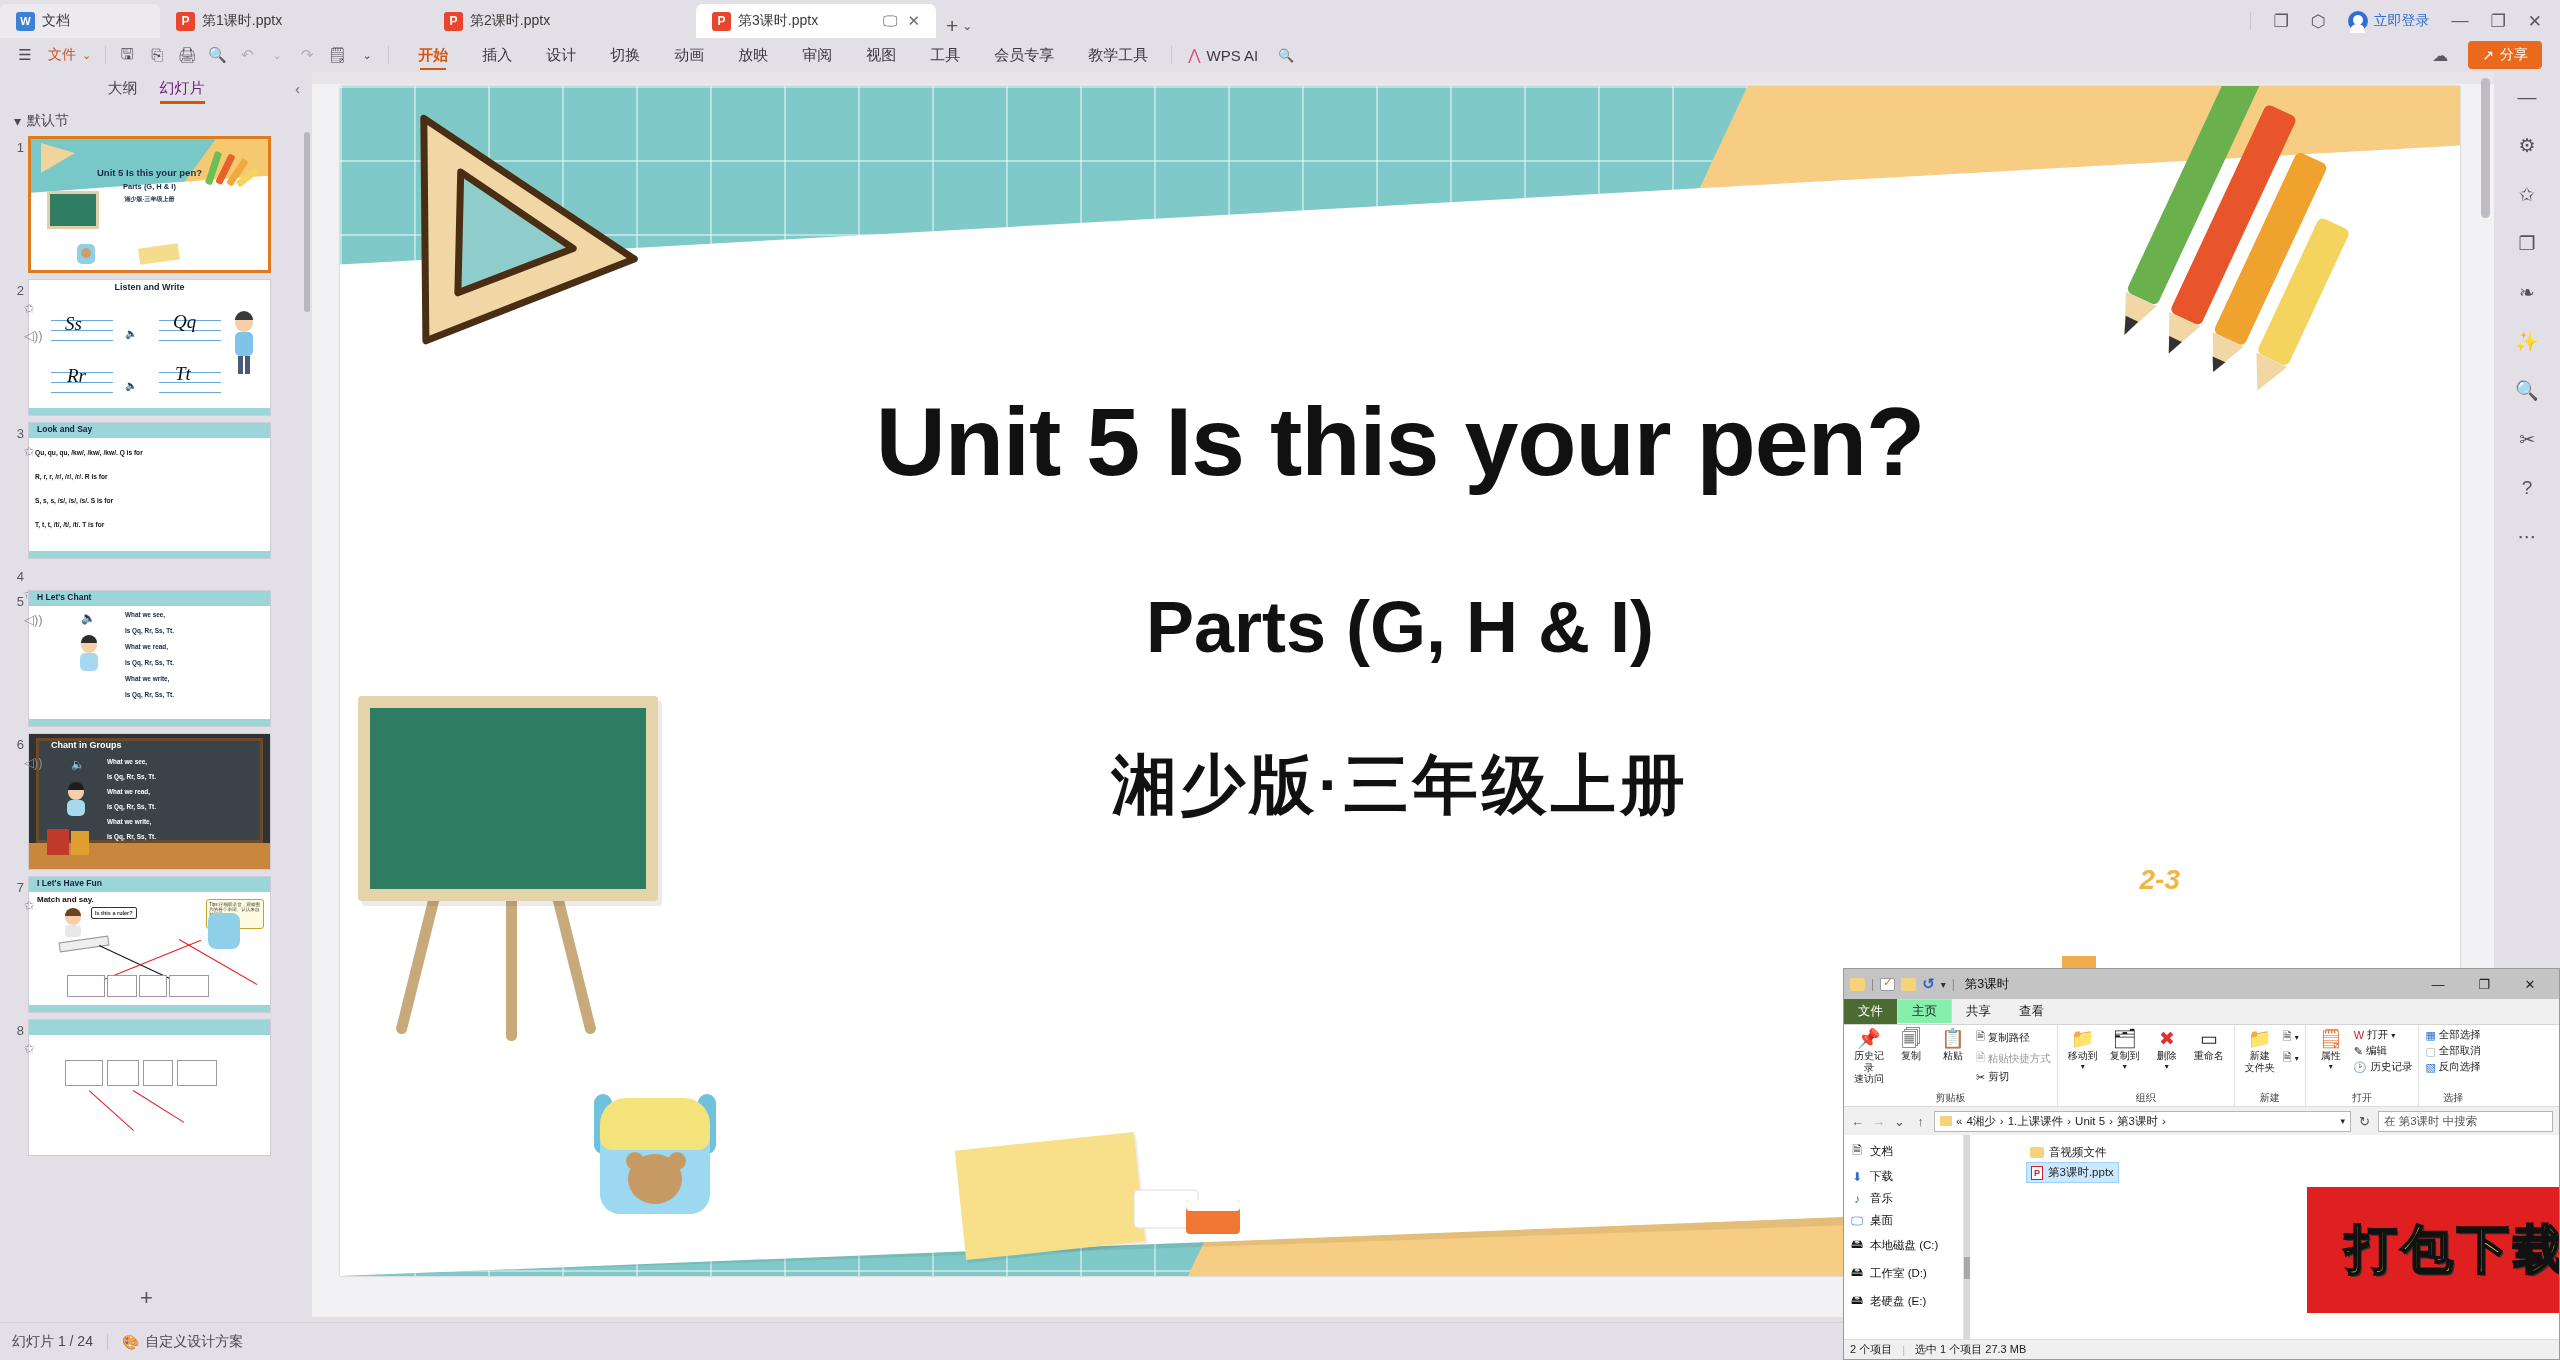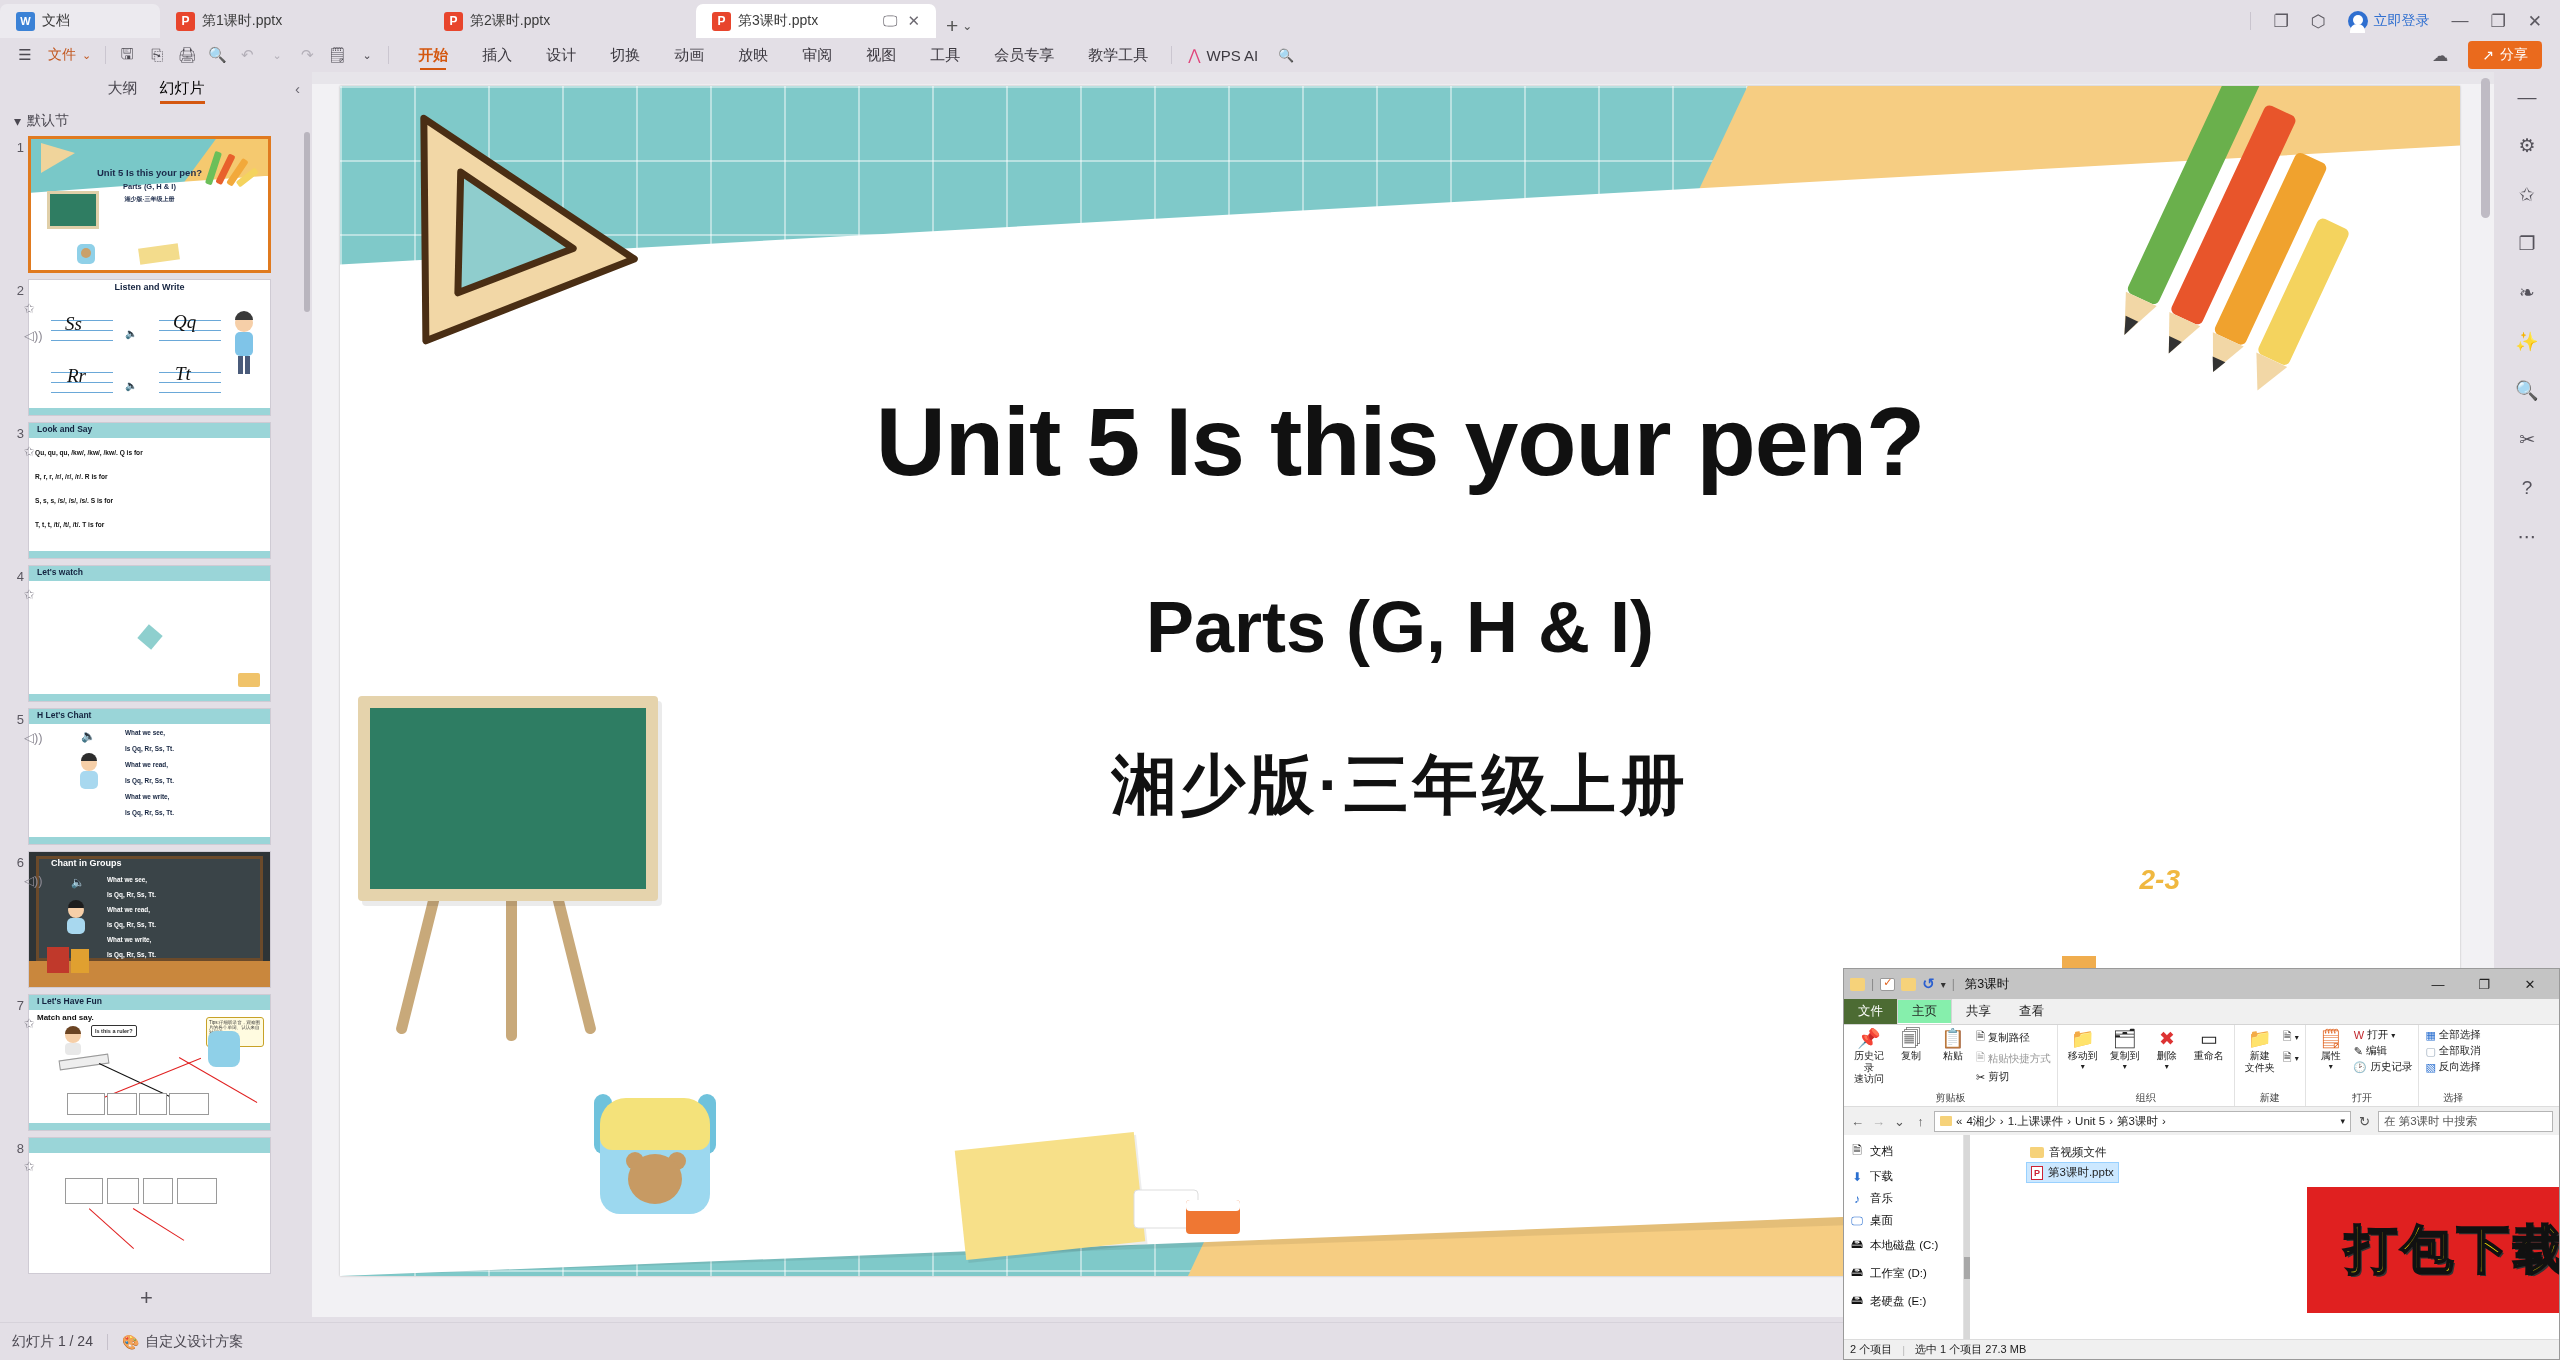--- a/index.html
+++ b/index.html
@@ -45,21 +45,21 @@
   .menu.active:after{ content:""; position:absolute; left:50%; transform:translateX(-50%); bottom:2px; width:26px; height:2.5px; background:#d4570f; }
   .wpsai{ display:flex;align-items:center;gap:6px;font-size:15px;color:#3c3940;padding:0 10px;}
   .rb-right{ margin-left:auto; display:flex; align-items:center; gap:20px; padding-right:18px; }
   .share{ background:#ea6a1d; color:#fff; border-radius:4px; padding:5px 14px; font-size:14px; display:flex; align-items:center; gap:6px;}
   .cloud{ color:#5c5a60; font-size:16px; }
 
   
   .leftpanel{ position:absolute; left:0; top:72px; width:312px; bottom:43px; background:#e3dfe6; }
   .lp-head{ height:32px; display:flex; align-items:center; justify-content:center; gap:22px; position:relative; }
   .lp-head .t{ font-size:15px; color:#4b4851; }
-  .lp-head .t.act{ color:#000000; position:relative;font-family:Liberation Mono, monospace; }
+  .lp-head .t.act{ color:#701a75; position:relative;font-family:Liberation Mono, monospace; }
   .lp-head .t.act:after{content:"";position:absolute;left:0;right:0;bottom:-6px;height:2.5px;background:#d4570f;}
   .lp-head .collapse{ position:absolute; right:12px; color:#6b6872; font-size:15px; }
   .section{ padding:8px 0 4px 14px; font-size:14px; color:#4b4851; display:flex; align-items:center; gap:6px;}
   .thumbs{ position:absolute; left:0; right:0; top:58px; bottom:0; overflow:hidden; }
   .thumbrow{ display:flex; padding:6px 0 0 0; position:relative; }
   .tnum{ width:28px; text-align:right; padding-right:4px; font-size:13px; color:#5a5760; padding-top:4px; }
   .thumb{ width:243px; height:137px; background:#fff; border:1px solid #cfcbd4; position:relative; overflow:hidden; }
   .thumb.sel{ border:3px solid #e07a1f; }
   .thumbrow .ticonbox{ position:absolute; left:24px; top:28px; display:flex; flex-direction:column; gap:12px; color:#8d8a94; font-size:13px;}
 
@@ -366,27 +366,20 @@
         <div class="th-line" style="top:74px">S, s, s, /s/, /s/, /s/. S is for</div>
         <div class="th-line" style="top:98px">T, t, t, /t/, /t/, /t/. T is for</div>
       </div>
       <div class="ticonbox">
         <span>✩</span>
       </div>
     </div>
 
     <div class="thumbrow">
       <div class="tnum">4</div>
-      <div class="thumb">
-        <div class="th-band"></div>
-        <div class="th-title">Let's watch</div>
-        <div class="th-footer"></div>
-        <div style="position:absolute;left:112px;top:62px;width:18px;height:18px;background:#8ecfce;transform:rotate(40deg)"></div>
-        <div style="position:absolute;right:10px;bottom:14px;width:22px;height:14px;background:#f0c36a;border-radius:2px"></div>
-      </div>
       <div class="ticonbox">
         <span>✩</span>
       </div>
     </div>
 
     <div class="thumbrow">
       <div class="tnum">5</div>
       <div class="thumb">
         <div class="th-band"></div>
         <div class="th-title">H  Let's Chant</div>

